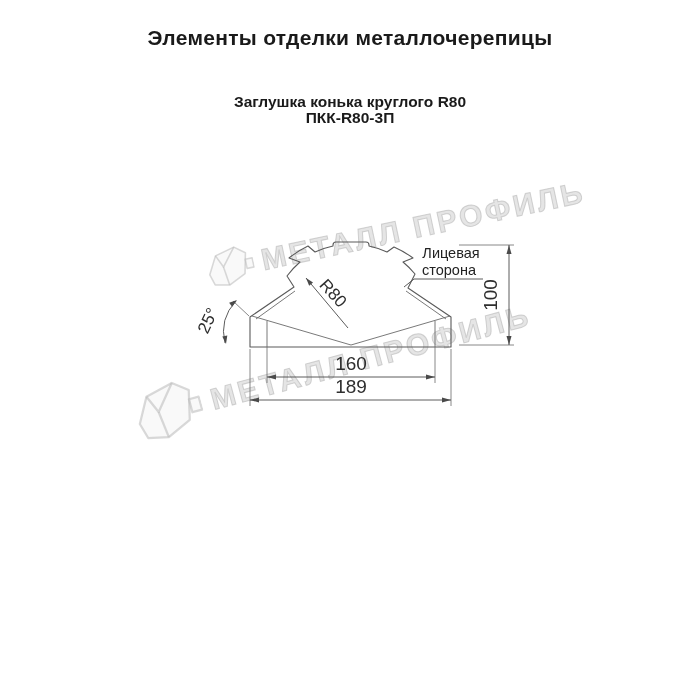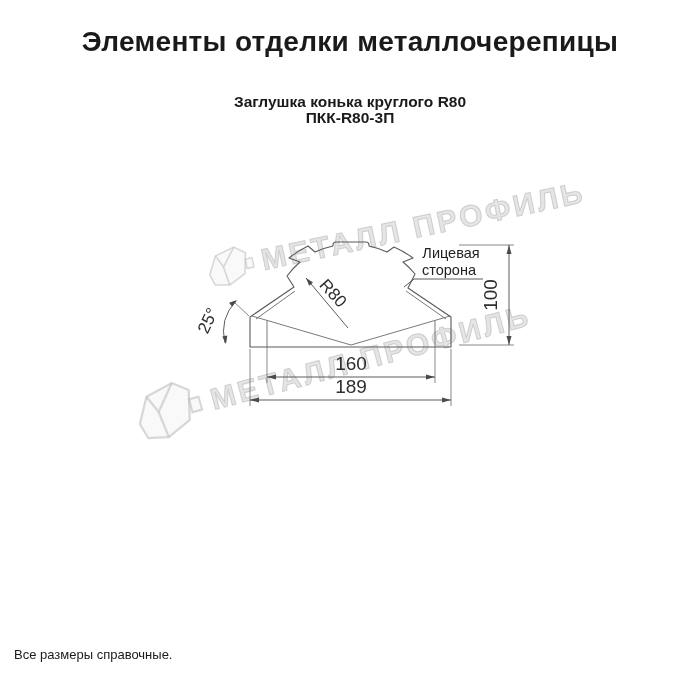--- a/index.html
+++ b/index.html
@@ -2,21 +2,21 @@
 <html><head>
 <meta charset="utf-8">
 <style>
   html,body{margin:0;padding:0;background:#ffffff;}
   .page{
     position:relative;width:700px;height:700px;background:#ffffff;overflow:hidden;
     font-family:"Liberation Sans", sans-serif;color:#111;
   }
   .page-title{
     position:absolute;top:26px;left:0;width:700px;text-align:center;
-    font-size:28px;font-weight:bold;color:#1a1a1a;letter-spacing:0.3px;margin:0;
+    font-size:21px;font-weight:bold;color:#1a1a1a;letter-spacing:0.3px;margin:0;
   }
   .subtitle{
     position:absolute;top:93px;left:0;width:700px;text-align:center;
     font-size:15.5px;font-weight:bold;color:#1a1a1a;
   }
   .part-code{
     position:absolute;top:109px;left:0;width:700px;text-align:center;
     font-size:15.5px;font-weight:bold;color:#1a1a1a;
   }
   .watermark{
@@ -137,16 +137,15 @@
     </g>
 
     <g>
       <path d="M404 287 L414 279 L483 279" fill="none" stroke="#4a4a4a" stroke-width="0.9"></path>
       <text x="451" y="258" text-anchor="middle" font-size="14.5" fill="#222" font-family="Liberation Sans, sans-serif">Лицевая</text>
       <text x="449" y="275" text-anchor="middle" font-size="14.5" fill="#222" font-family="Liberation Sans, sans-serif">сторона</text>
     </g>
   </svg>
 
   <div class="footer">
-    <div>Все размеры справочные.</div>
   </div>
 
 </div>
 
 </body></html>

